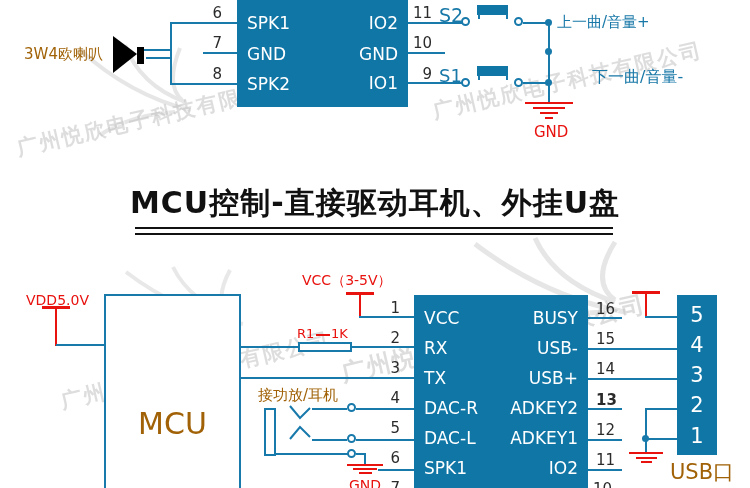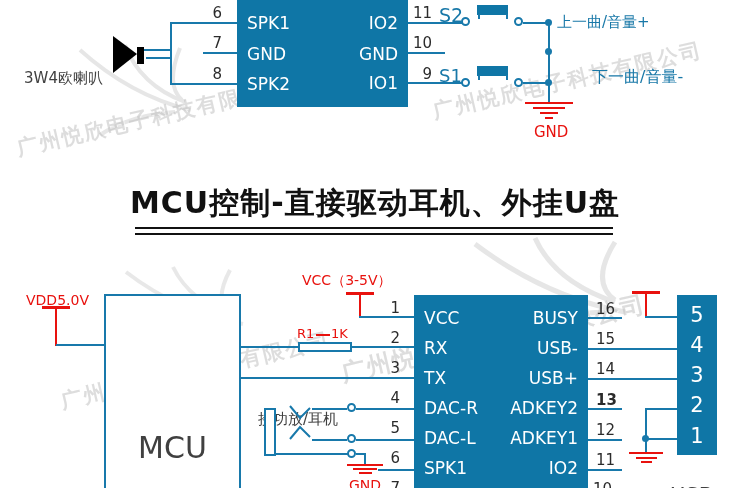--- a/index.html
+++ b/index.html
@@ -14,21 +14,21 @@
   .chip{position:absolute;background:#0F76A6;}
   .pinlbl{position:absolute;color:#fff;font-size:17px;line-height:20px;white-space:nowrap;}
   .pinlbl.ra{text-align:right;}
   .pn{position:absolute;color:#2b2b2b;font-size:15px;line-height:16px;}
   .pn.ra{width:20px;text-align:right;}
   .circ{position:absolute;width:9px;height:9px;border:2px solid #1879AB;border-radius:50%;
         background:#fff;box-sizing:border-box;}
   .dot{position:absolute;width:7px;height:7px;border-radius:50%;background:#1879AB;}
   .red{color:#E8120E;}
   .blue{color:#1878A8;}
-  .blk{color:#404040;margin-top:24px;}
+  .blk{color:#a16207;}
   .txt{position:absolute;white-space:nowrap;}
   .box{position:absolute;background:#fff;border:2px solid #1879AB;box-sizing:border-box;}
   .wm{position:absolute;color:#bdbdbd;opacity:.5;font-weight:bold;transform:rotate(-13deg);
       transform-origin:left top;text-shadow:1px 1px 0 #ffffff;white-space:nowrap;letter-spacing:2px;}
   .wmlogo{position:absolute;opacity:.55;}
   .title{position:absolute;left:125px;top:183px;width:500px;text-align:center;font-size:30px;
          font-weight:bold;color:#111;letter-spacing:1px;white-space:nowrap;}
   .usbnum{position:absolute;left:677px;width:40px;text-align:center;color:#fff;font-size:21px;line-height:22px;}
 </style>
 </head>

